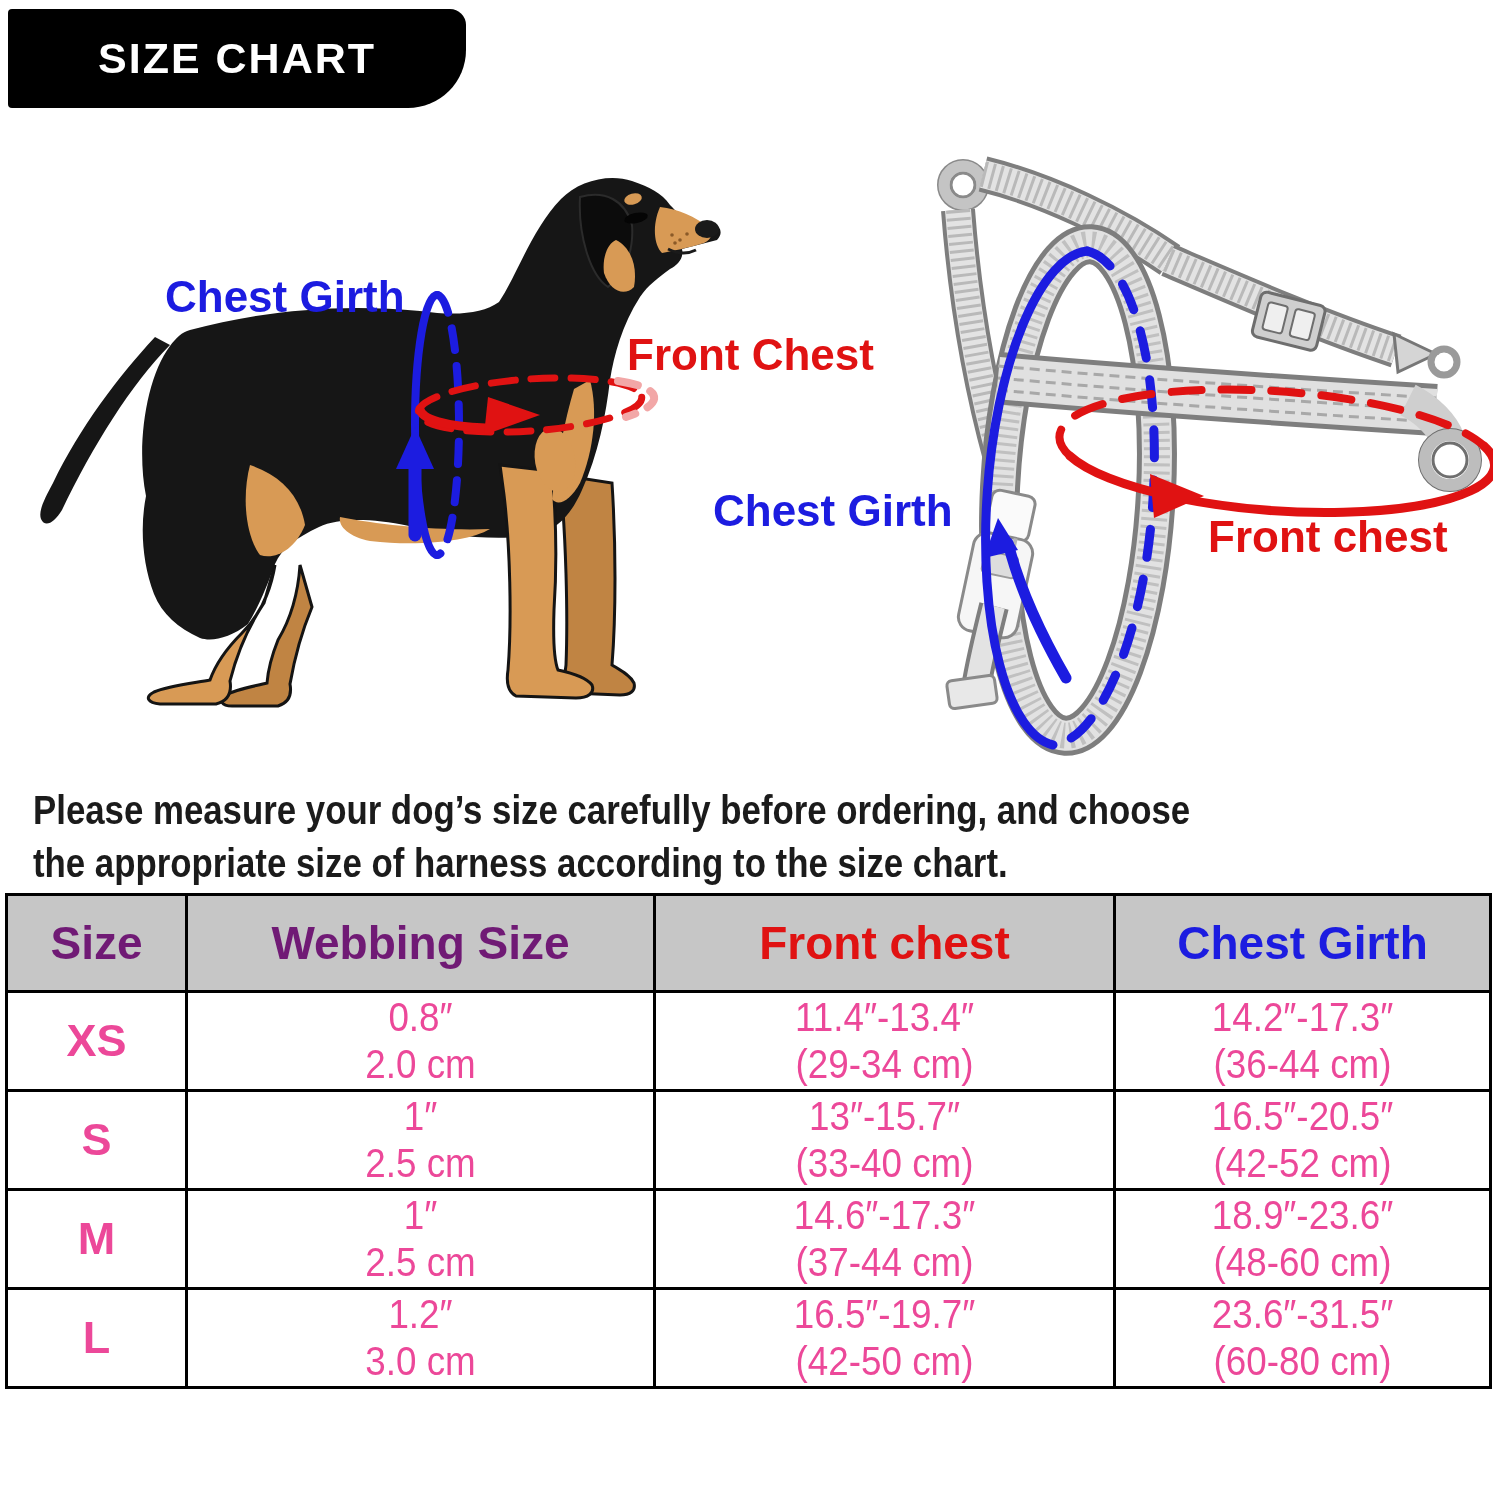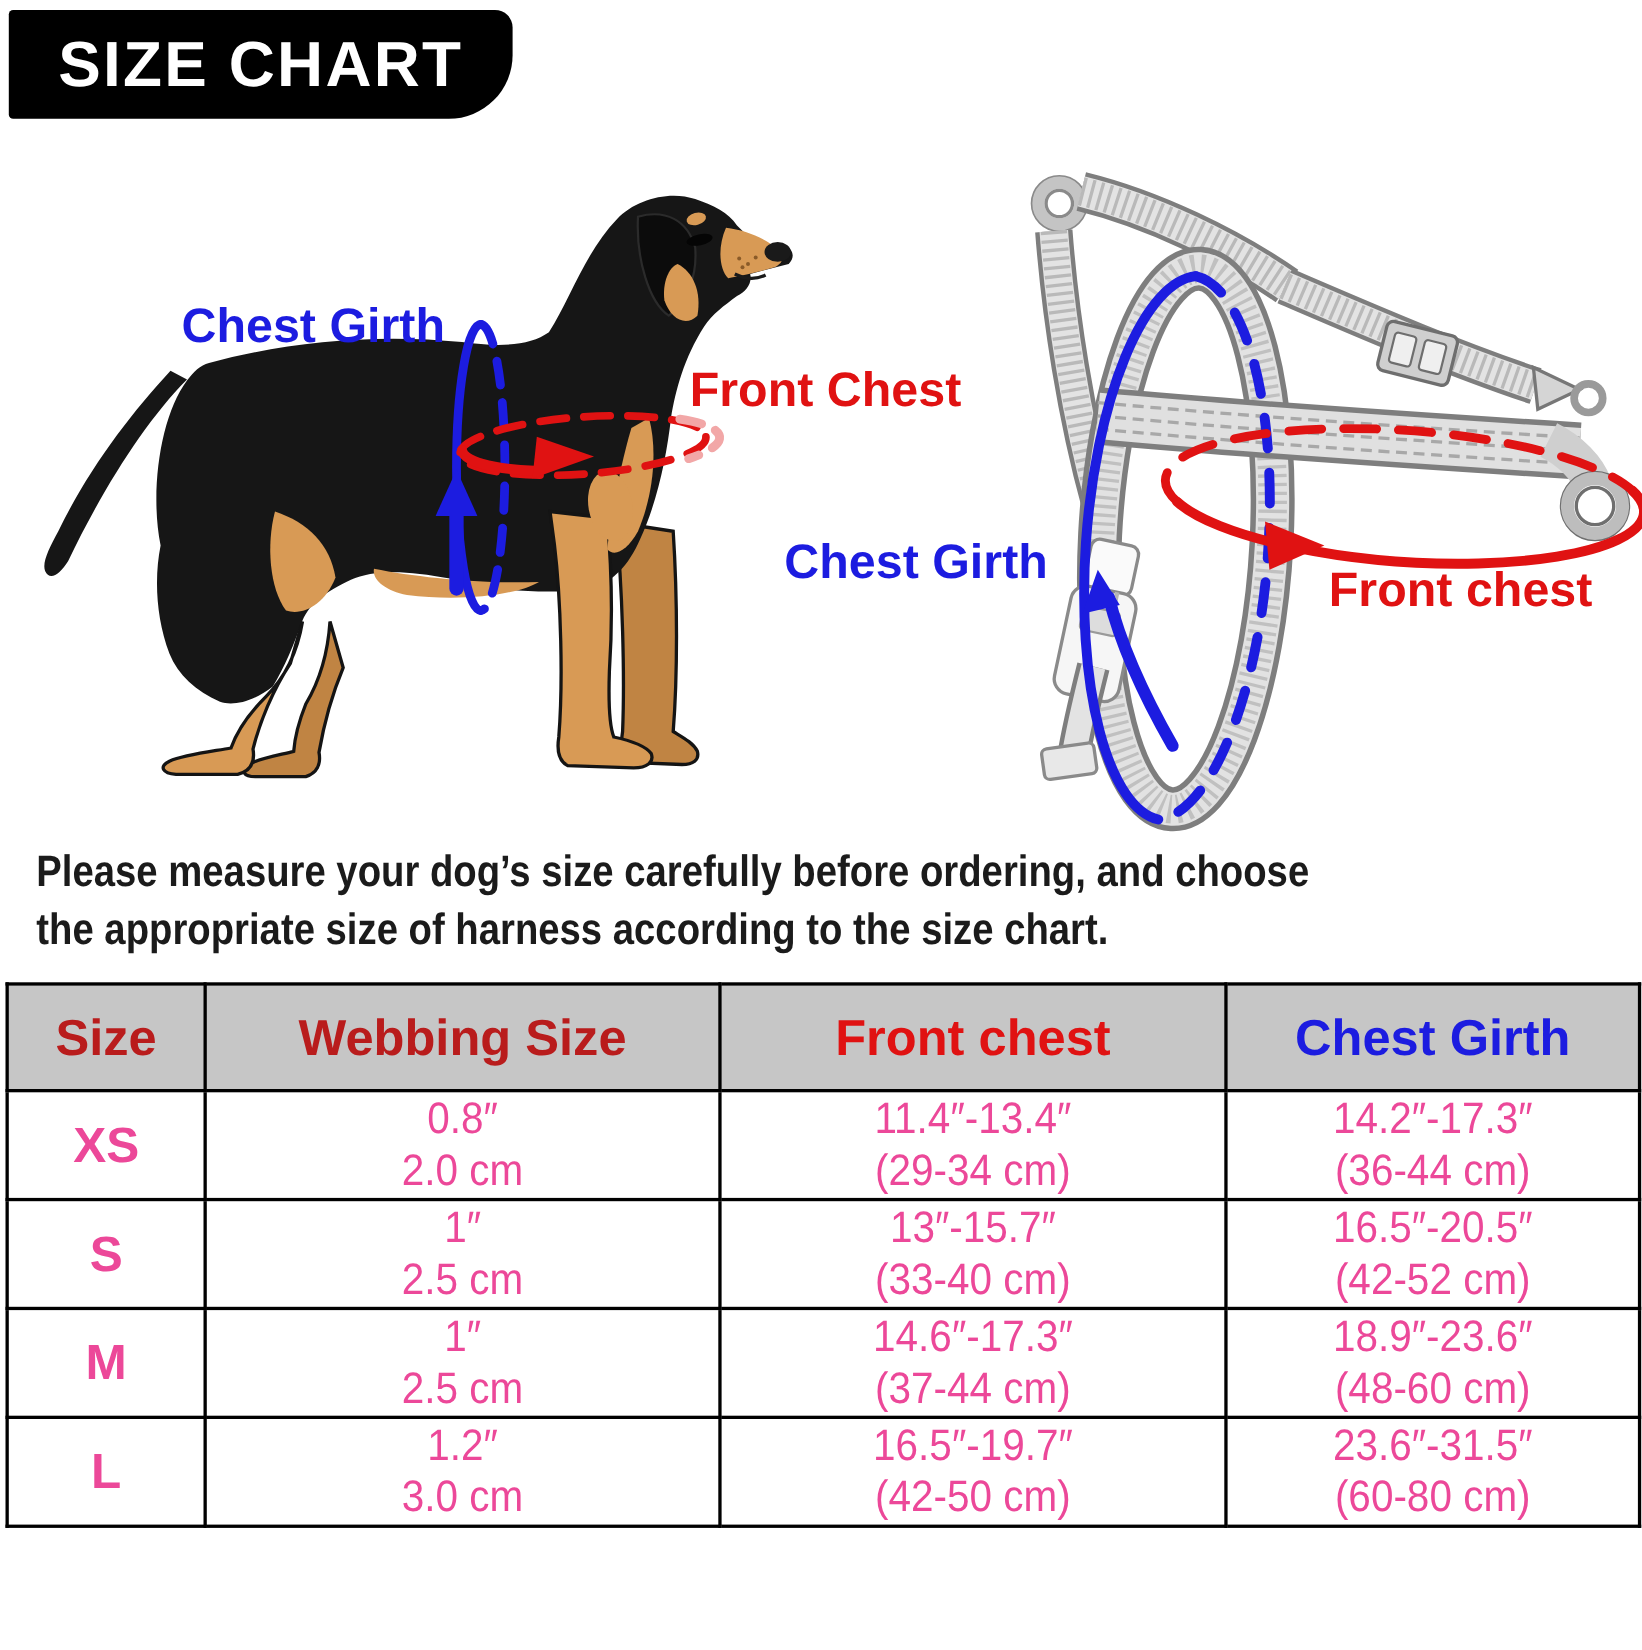--- a/index.html
+++ b/index.html
@@ -7,40 +7,40 @@
     width:1493px;height:1500px;position:relative;background:#ffffff;
     font-family:"Liberation Sans","DejaVu Sans",sans-serif;overflow:hidden;
   }
   
   .title-block{
     position:absolute;left:8px;top:9px;width:458px;height:99px;
     background:#000;border-radius:4px 16px 58px 4px;
     display:flex;align-items:center;justify-content:center;
   }
   .title-block span{
-    color:#fff;font-size:58px;font-weight:800;letter-spacing:2px;white-space:nowrap;
+    color:#fff;font-size:43px;font-weight:800;letter-spacing:2px;white-space:nowrap;
   }
   
   .diag-label{position:absolute;font-weight:700;font-size:44px;white-space:nowrap;}
   .lbl-blue{color:#1c1ce0;}
   .lbl-red{color:#e01212;}
   
-  .note{position:absolute;left:33px;top:766px;width:1450px;color:#1b1b1b;
+  .note{position:absolute;left:33px;top:784px;width:1450px;color:#1b1b1b;
         font-weight:700;font-size:40px;line-height:53px;}
   .note div{display:inline-block;transform:scaleX(.87);transform-origin:left center;white-space:nowrap;display:block;}
   
   table.size-table{
     position:absolute;left:5px;top:893px;width:1484px;
     border-collapse:collapse;table-layout:fixed;
   }
   .size-table th,.size-table td{
     border:3px solid #000;text-align:center;vertical-align:middle;padding:0;
   }
   .size-table thead th{
-    background:#c6c6c6;height:94px;font-size:46px;font-weight:700;color:#b91c1c;
+    background:#c6c6c6;height:94px;font-size:46px;font-weight:700;color:#701a75;
   }
   .size-table thead th.red{color:#e01212;}
   .size-table thead th.blue{color:#1c1ce0;}
   .size-table tbody td{height:96px;background:#fff;color:#ec4899;}
   .size-table td.size-col{font-size:45px;font-weight:700;}
   .cellline{font-size:40px;line-height:47px;transform:scaleX(.92);transform-origin:center;}
   
   .dog-svg{position:absolute;left:20px;top:165px;}
   .harness-svg{position:absolute;left:848px;top:138px;}
   svg{display:block;}

